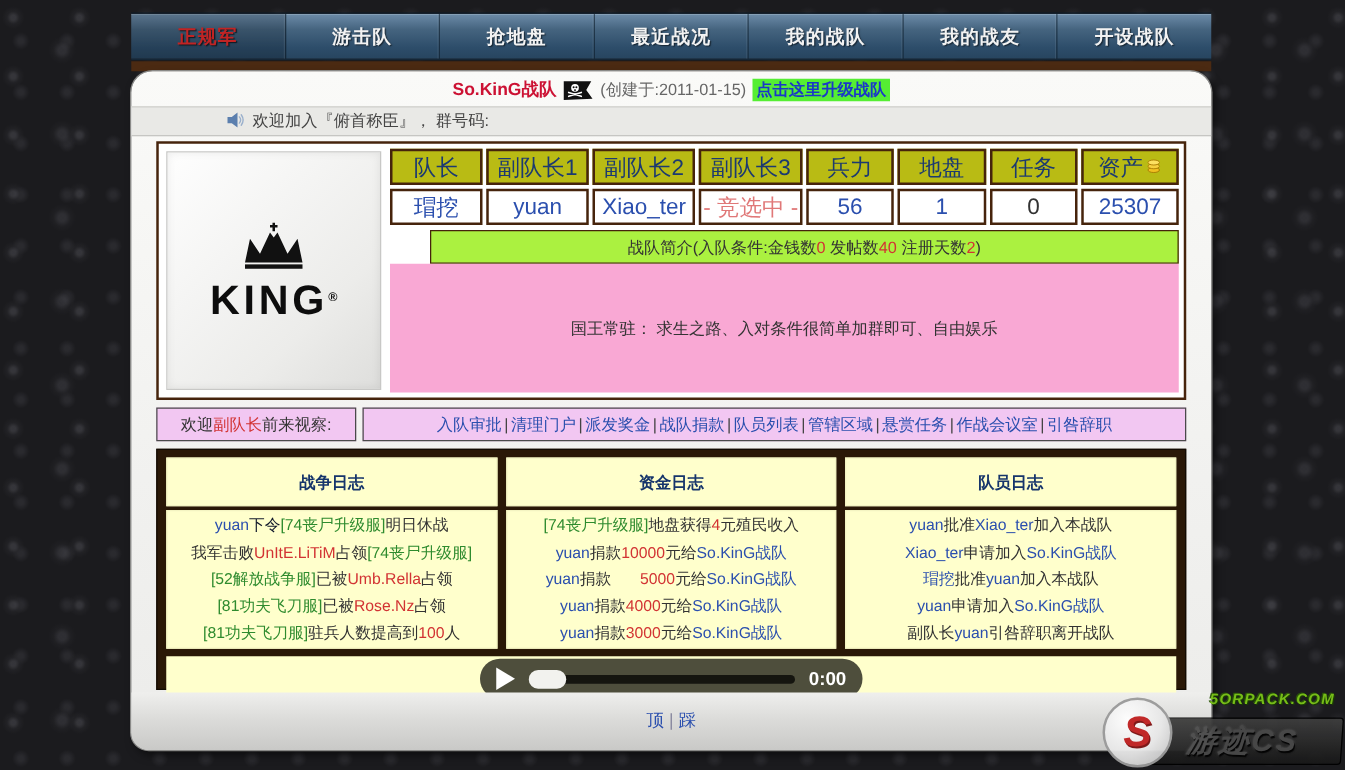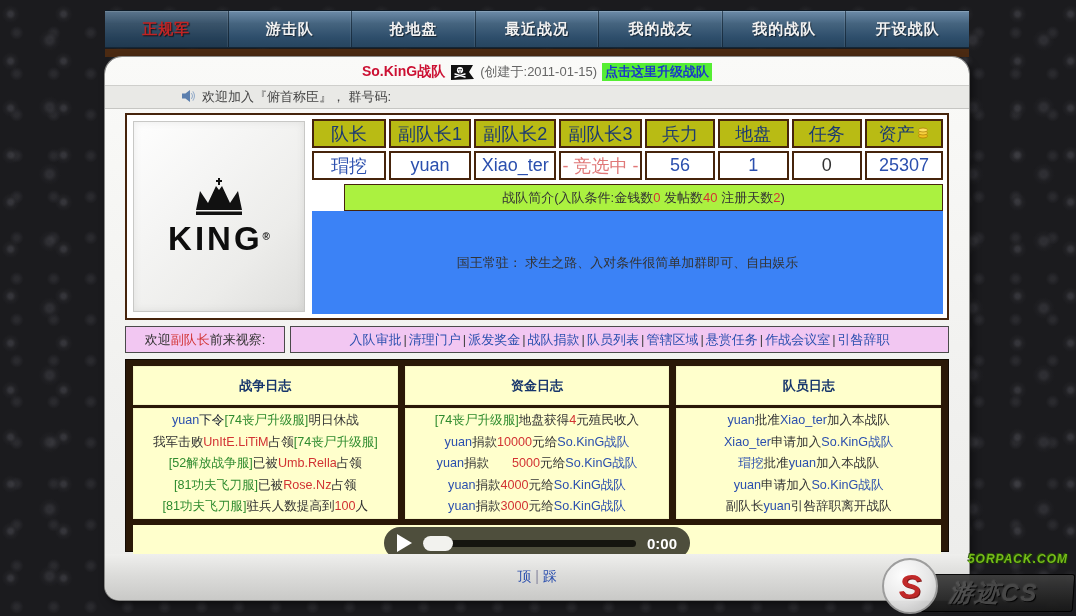--- a/index.html
+++ b/index.html
@@ -79,21 +79,21 @@
     border:2px solid #46240c; height:29px; display:flex; align-items:center; justify-content:center;
     font-size:18px; gap:3px;
   }
   .th { background:#b9bb14; color:#1c3a70; }
   .td { background:#fff; margin-top:0; }
   .trow + .trow { margin-top:3px; }
   .intro-bar {
     margin-top:4px; height:27px; background:#abf140; border:1px solid #46240c;
     display:flex; align-items:center; justify-content:center; font-size:13px; white-space:pre;margin-left:32px;
   }
-  .desc { flex:1; display:flex; align-items:center; justify-content:center; color:#333; font-size:13px; background:#3b82f6; }
+  .desc { flex:1; display:flex; align-items:center; justify-content:center; color:#333; font-size:13px; background:#f9a8d4; }
 
   
   .pink-row { margin-top:6px; height:27px; display:flex; gap:5px; }
   .pink-left {
     width:160px; flex:none; background:#f2c7f2; border:1px solid #4a4a4a;
     display:flex; align-items:center; justify-content:center; font-size:13px; white-space:pre;
   }
   .pink-right {
     flex:1; background:#f2c7f2; border:1px solid #4a4a4a;
     display:flex; align-items:center; justify-content:center; font-size:13px; color:#2b4fae;
@@ -157,22 +157,22 @@
 </head>
 <body>
 
 <div class="page">
 
   <div class="nav" id="nav">
       <div class="tab active">正规军</div>
       <div class="tab">游击队</div>
       <div class="tab">抢地盘</div>
       <div class="tab">最近战况</div>
+      <div class="tab">我的战队</div>
       <div class="tab">我的战友</div>
-      <div class="tab">我的战队</div>
       <div class="tab">开设战队</div>
     </div>
   <div class="nav-strip"></div>
 
   <div class="panel">
     <div class="panel-clip">
 
       <div class="title-row">
         <span class="team-name">So.KinG战队</span>
         <span class="flag">

